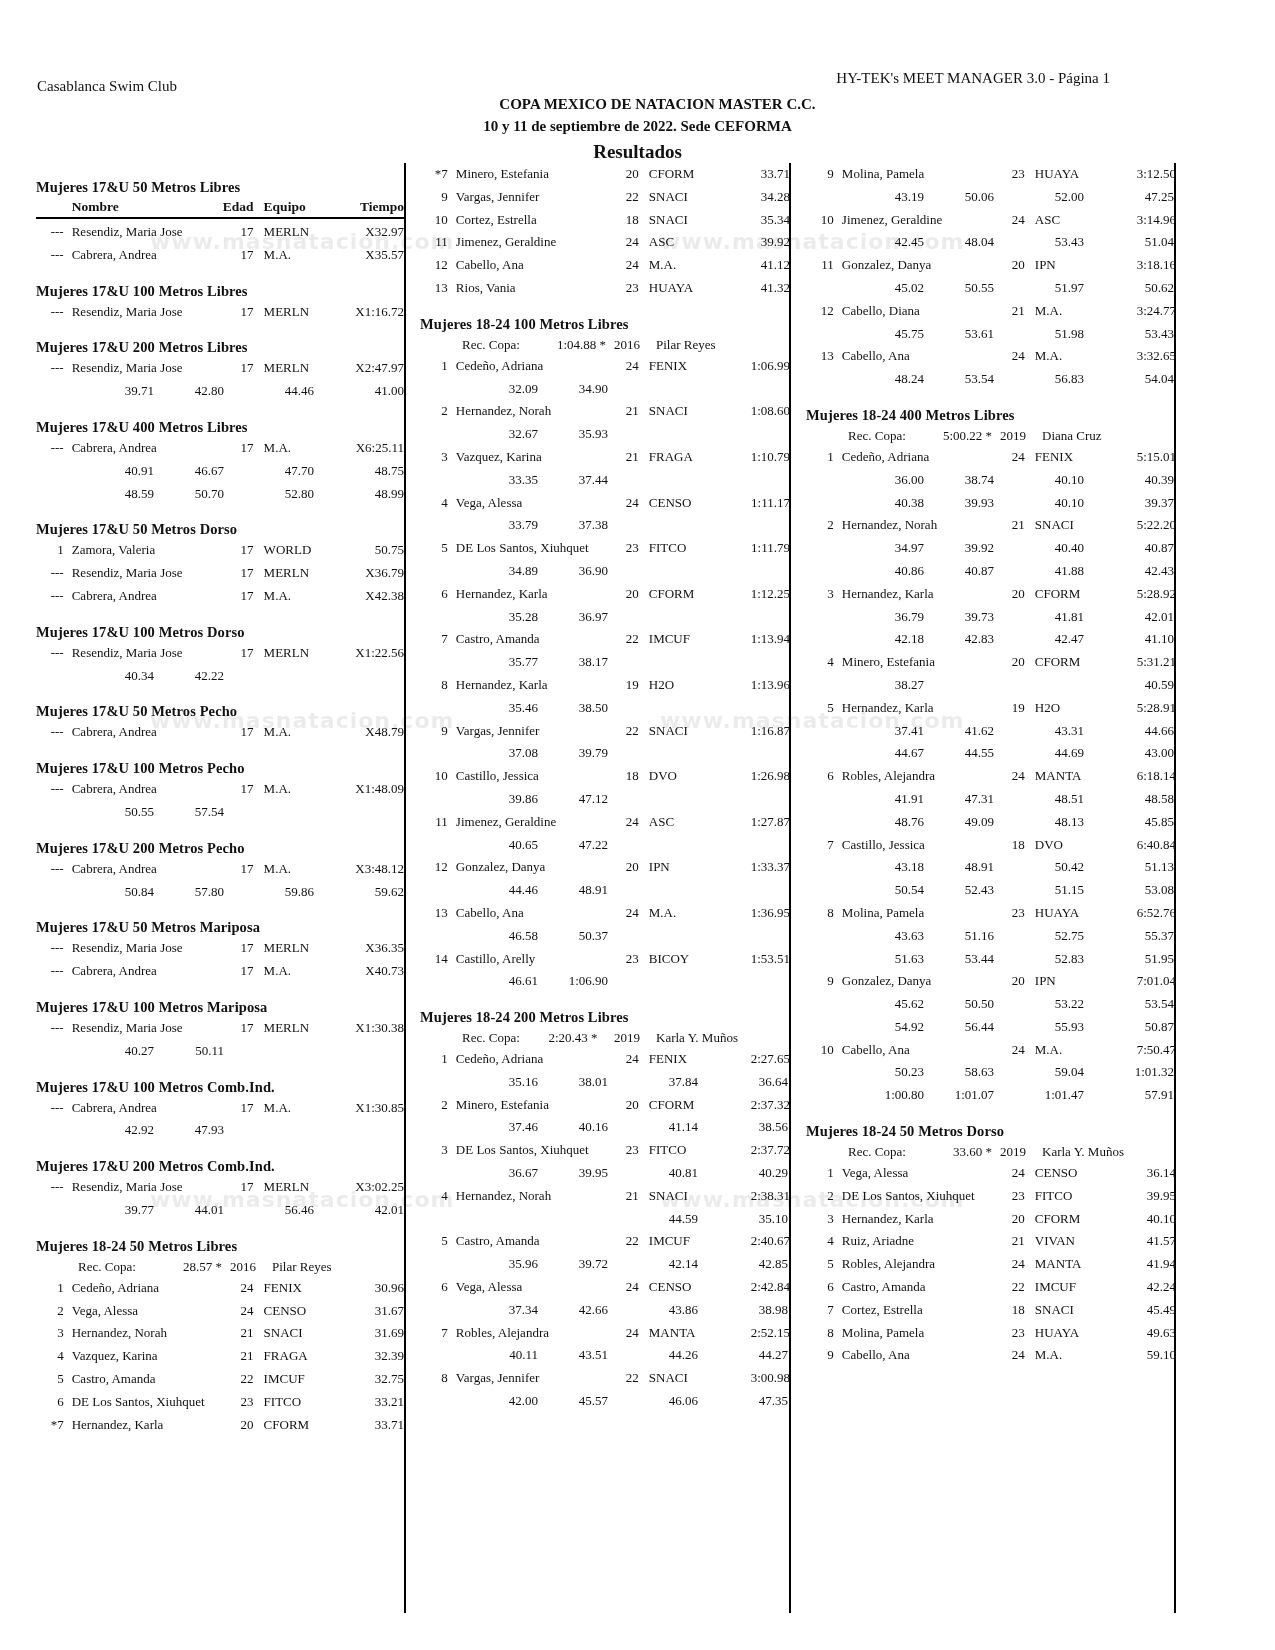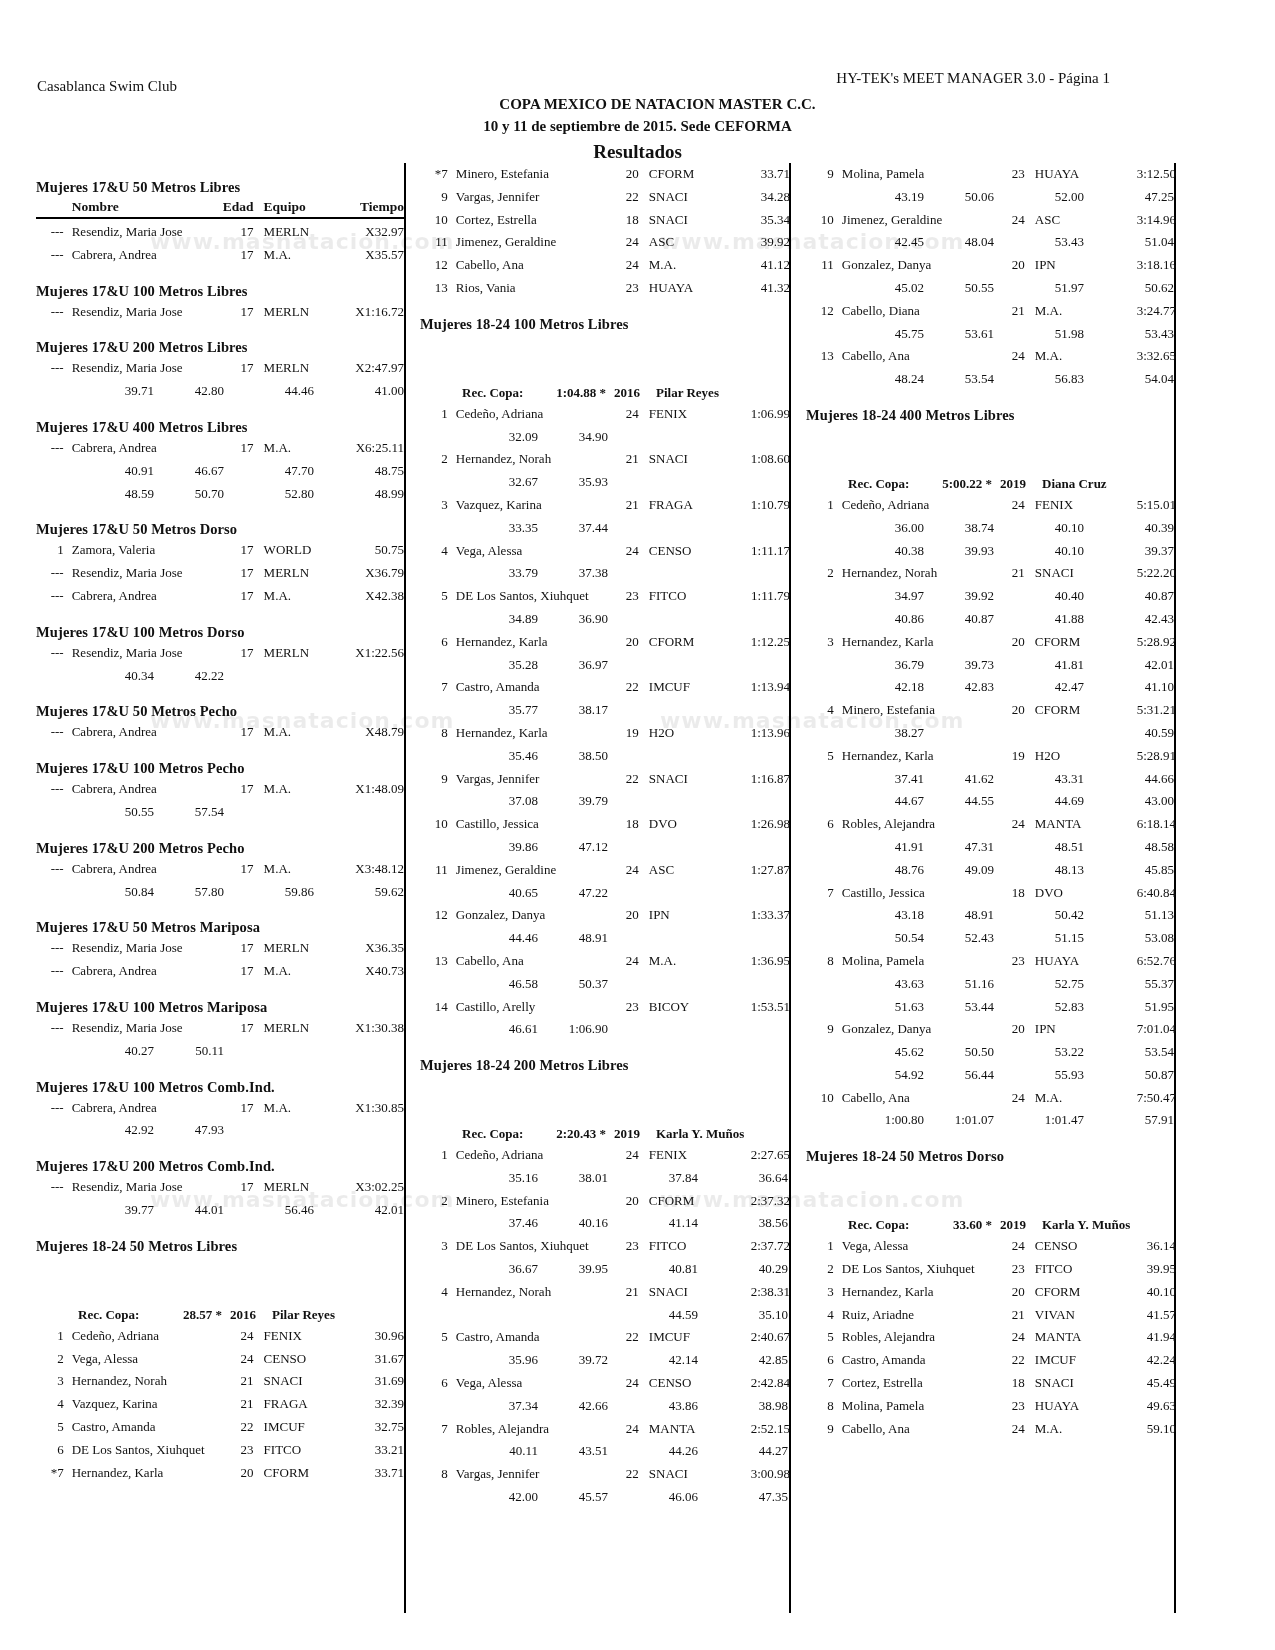--- a/index.html
+++ b/index.html
@@ -12,42 +12,42 @@
   .t2 { top:118px; font-size:15px; }
   .t3 { top:141px; font-size:19px; }
   .col { position:absolute; top:163px; }
   .col1 { left:36px; width:368px; top:177px; }
   .col2 { left:420px; width:370px; }
   .col3 { left:806px; width:370px; }
   .vline { position:absolute; top:163px; width:2px; height:1450px; background:#000; }
   .ev { margin-bottom:14px; }
   .ev-title { font-weight:bold; font-size:14.5px; height:20px; line-height:20px; letter-spacing:0.1px; }
   .hdrrow { display:flex; font-weight:bold; font-size:13.5px; height:20px; line-height:20px; border-bottom:2px solid #000; margin-bottom:2px; }
-  .rec { font-weight:bold; font-size:13px; height:21px; line-height:21px; display:flex;margin-top:48px; }
+  .rec { font-weight:normal; font-size:13px; height:21px; line-height:21px; display:flex; }
   .row { display:flex; height:22.8px; line-height:22.8px; white-space:nowrap; }
   .split { display:flex; height:22.8px; line-height:22.8px; }
   .c-place { width:28px; text-align:right; padding-right:8px; }
   .c-name { width:148px; overflow:visible; }
   .c-age { width:36px; text-align:right; padding-right:10px; }
   .c-team { width:80px; }
   .c-time { width:62px; text-align:right; }
   .s { width:90px; text-align:right; }
   .s1 { width:118px; }
   .s2 { width:70px; }
   .s3 { width:90px; }
   .s4 { width:90px; }
   .watermark { position:absolute; font-family:"DejaVu Sans", sans-serif; font-weight:bold; font-size:22px; color:rgba(0,0,0,0.08); letter-spacing:1px; pointer-events:none; }
 </style>
 </head>
 <body>
 
 <div class="hdr-left">Casablanca Swim Club</div>
 <div class="hdr-right">HY-TEK's MEET MANAGER 3.0 - Página 1</div>
 <div class="title t1">COPA MEXICO DE NATACION MASTER C.C.</div>
-<div class="title t2">10 y 11 de septiembre de 2015. Sede CEFORMA</div>
+<div class="title t2">10 y 11 de septiembre de 2022. Sede CEFORMA</div>
 <div class="title t3">Resultados</div>
 
 <div class="vline" style="left:404px"></div>
 <div class="vline" style="left:789px"></div>
 <div class="vline" style="left:1174px"></div>
 
 <div class="col col1">
     <div class="ev">
       <div class="ev-title">Mujeres 17&amp;U 50 Metros Libres</div>
       <div class="hdrrow">
@@ -559,21 +559,21 @@
         <span class="s s1">46.61</span>
         <span class="s s2">1:06.90</span>
         <span class="s s3"></span>
         <span class="s s4"></span>
       </div>
     </div>
     <div class="ev">
       <div class="ev-title">Mujeres 18-24 200 Metros Libres</div>
       <div class="rec">
         <span style="padding-left: 42px; width: 78px;">Rec. Copa:</span>
-        <span style="width: 66px; text-align: right; padding-right: 8px;">2:20.43 *</span>
+        <span style="width: 66px; text-align: center; padding-right: 8px;">2:20.43 *</span>
         <span style="width: 42px;">2019</span>
         <span>Karla Y. Muños</span>
       </div>
       <div class="row">
         <span class="c-place">1</span>
         <span class="c-name">Cedeño, Adriana</span>
         <span class="c-age">24</span>
         <span class="c-team">FENIX</span>
         <span class="c-time">2:27.65</span>
       </div>
@@ -916,20 +916,26 @@
         <span class="s s2">56.44</span>
         <span class="s s3">55.93</span>
         <span class="s s4">50.87</span>
       </div>
       <div class="row">
         <span class="c-place">10</span>
         <span class="c-name">Cabello, Ana</span>
         <span class="c-age">24</span>
         <span class="c-team">M.A.</span>
         <span class="c-time">7:50.47</span>
+      </div>
+      <div class="split">
+        <span class="s s1">50.23</span>
+        <span class="s s2">58.63</span>
+        <span class="s s3">59.04</span>
+        <span class="s s4">1:01.32</span>
       </div>
       <div class="split">
         <span class="s s1">1:00.80</span>
         <span class="s s2">1:01.07</span>
         <span class="s s3">1:01.47</span>
         <span class="s s4">57.91</span>
       </div>
     </div>
     <div class="ev">
       <div class="ev-title">Mujeres 18-24 50 Metros Dorso</div>

